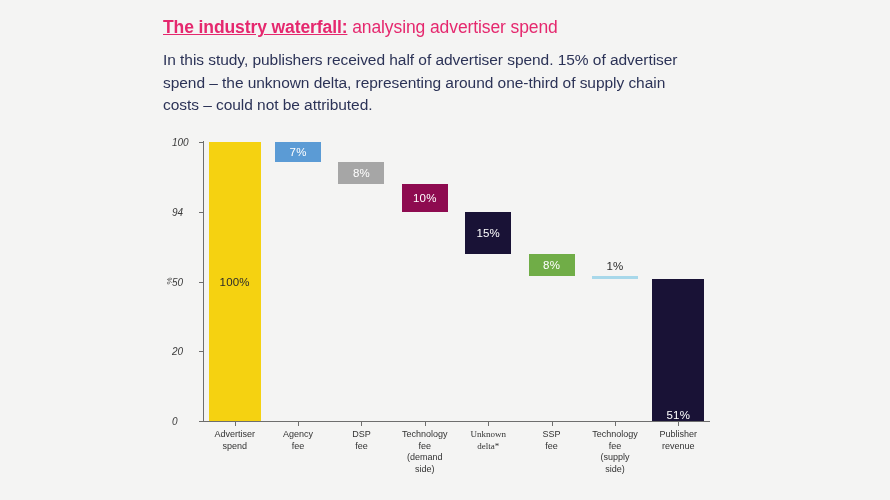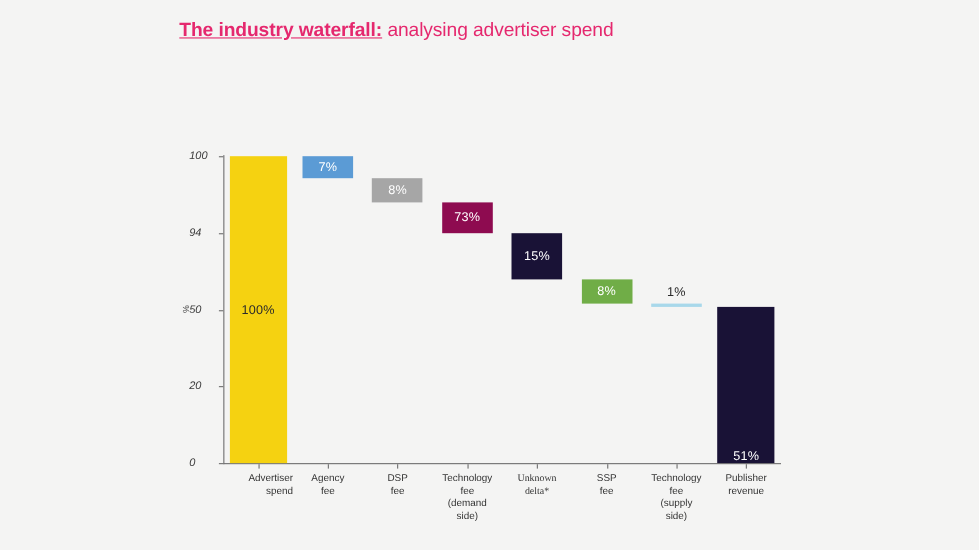--- a/index.html
+++ b/index.html
@@ -143,20 +143,21 @@
     transform: translateX(-50%);
   }
 </style>
 </head>
 <body>
 
 <div id="header">
   <p id="chart-title">
     <span class="t-strong">The industry waterfall:</span><span class="t-light"> analysing advertiser spend</span>
   </p>
+  <p id="chart-subtitle">In this study, publishers received half of advertiser spend. 15% of advertiser spend – the unknown delta, representing around one-third of supply chain costs – could not be attributed.</p>
 </div>
 
 <div id="plot-wrap">
   <div class="axis-line-y"></div>
   <div class="axis-line-x"></div>
   <div id="y-axis-title">%</div>
 
   <div id="yticks">
       <div class="ytick-holder" style="top: 421px;">
         <div class="ytick-label">0</div>
@@ -193,37 +194,37 @@
       <div class="bar" style="left: 208.688px; top: 142px; width: 52px; height: 279px; background: rgb(245, 210, 17); text-align: right;">
         <span class="bar-label" style="color: rgb(43, 43, 43);">100%</span>
       </div>
       <div class="bar" style="left: 275.062px; top: 142px; width: 46px; height: 19.53px; background: rgb(91, 155, 213);">
         <span class="bar-label" style="color: rgb(255, 255, 255);">7%</span>
       </div>
       <div class="bar" style="left: 338.438px; top: 161.53px; width: 46px; height: 22.32px; background: rgb(166, 166, 166);">
         <span class="bar-label" style="color: rgb(255, 255, 255);">8%</span>
       </div>
       <div class="bar" style="left: 401.812px; top: 183.85px; width: 46px; height: 27.9px; background: rgb(142, 11, 80);">
-        <span class="bar-label" style="color: rgb(255, 255, 255);">73%</span>
+        <span class="bar-label" style="color: rgb(255, 255, 255);">10%</span>
       </div>
       <div class="bar" style="left: 465.188px; top: 211.75px; width: 46px; height: 41.85px; background: rgb(25, 18, 54);">
         <span class="bar-label" style="color: rgb(255, 255, 255);">15%</span>
       </div>
       <div class="bar" style="left: 528.562px; top: 253.6px; width: 46px; height: 22.32px; background: rgb(112, 173, 71);">
         <span class="bar-label" style="color: rgb(255, 255, 255);">8%</span>
       </div>
       <div class="bar" style="left: 591.938px; top: 275.92px; width: 46px; height: 3px; background: rgb(168, 216, 234);">
         <span class="bar-label outside" style="color: rgb(43, 43, 43);">1%</span>
       </div>
       <div class="bar" style="left: 652.312px; top: 278.71px; width: 52px; height: 142.29px; background: rgb(25, 18, 54); align-items: flex-end;">
         <span class="bar-label" style="color: rgb(255, 255, 255);">51%</span>
       </div>
     </div>
   <div id="xlabels">
-      <div class="xtick-label" style="left: 203px; width: 63.375px; text-align: right;">Advertiser
+      <div class="xtick-label" style="left: 203px; width: 63.375px;">Advertiser
 spend</div>
       <div class="xtick-label" style="left: 266.375px; width: 63.375px;">Agency
 fee</div>
       <div class="xtick-label" style="left: 329.75px; width: 63.375px;">DSP
 fee</div>
       <div class="xtick-label" style="left: 393.125px; width: 63.375px;">Technology
 fee
 (demand
 side)</div>
       <div class="xtick-label" style="left: 456.5px; width: 63.375px; font-family: Liberation Serif, serif;">Unknown

